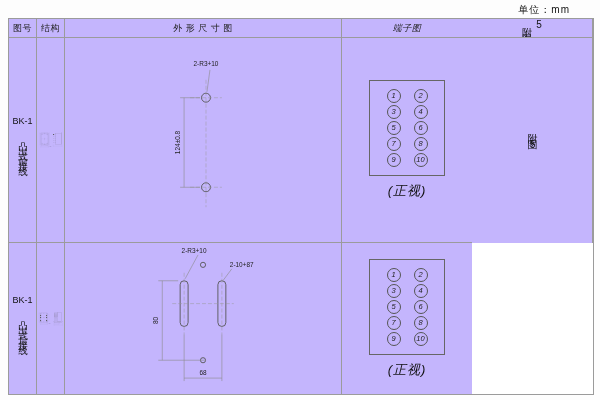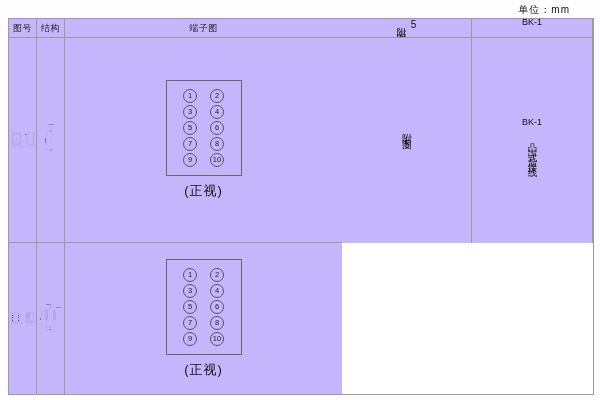--- a/index.html
+++ b/index.html
@@ -15,21 +15,21 @@
     display:grid;
     grid-template-columns:28px 28px 277px 130px 121px;
     grid-template-rows:19px 205px 151px;
     border:1px solid #9b9b9b;
   }
   .cell{
     border-right:1px solid #9b9b9b;border-bottom:1px solid #9b9b9b;
     box-sizing:border-box;display:flex;align-items:center;justify-content:center;
     position:relative;overflow:hidden;background:#c4b5fd;
   }
-  .last-col{border-right:none;}
+  .last-col{border-right:none;font-style:italic;}
   .last-row{border-bottom:none;}
   .hdr{font-size:9px;color:#222;white-space:nowrap;letter-spacing:0.5px;}
   .vtext{writing-mode:vertical-lr;text-orientation:upright;}
   .fig{font-size:10px;letter-spacing:7px;color:#111;}
   .struct{flex-direction:column;gap:8px;}
   .model{font-size:9px;color:#111;}
   .desc{font-size:9.5px;letter-spacing:5px;color:#111;}
   svg.draw{display:block;width:100%;height:100%;}
   svg text{font-family:"Liberation Sans","DejaVu Sans",sans-serif;fill:#222;font-size:6.5px;}
   .term-wrap{display:flex;flex-direction:column;align-items:center;gap:6px;}
@@ -48,20 +48,21 @@
 <body>
 
 <div class="page">
 
   <div class="unit-label">单位：mm</div>
 
   <div class="tbl">
 
     <div class="cell hdr">图号</div>
     <div class="cell hdr">结构</div>
+    <div class="cell hdr">外 形 尺 寸 图</div>
     <div class="cell hdr last-col">端子图</div>
 
     <div class="cell fig vtext">附图5</div>
 
     <div class="cell struct">
       <span class="model">BK-1</span>
       <span class="desc vtext">凸出式前接线</span>
     </div>
 
     <div class="cell">

